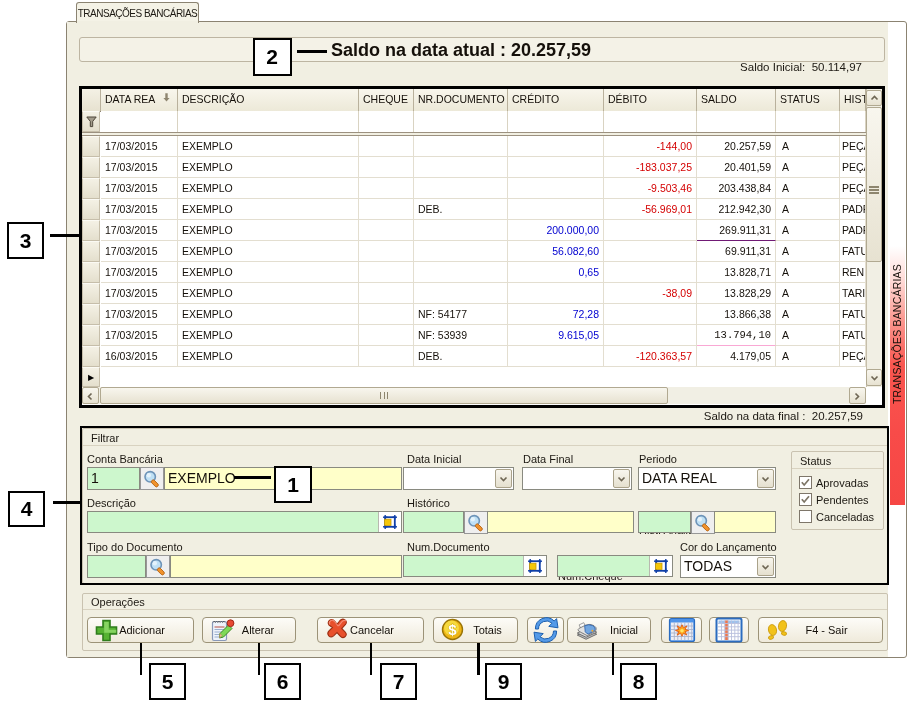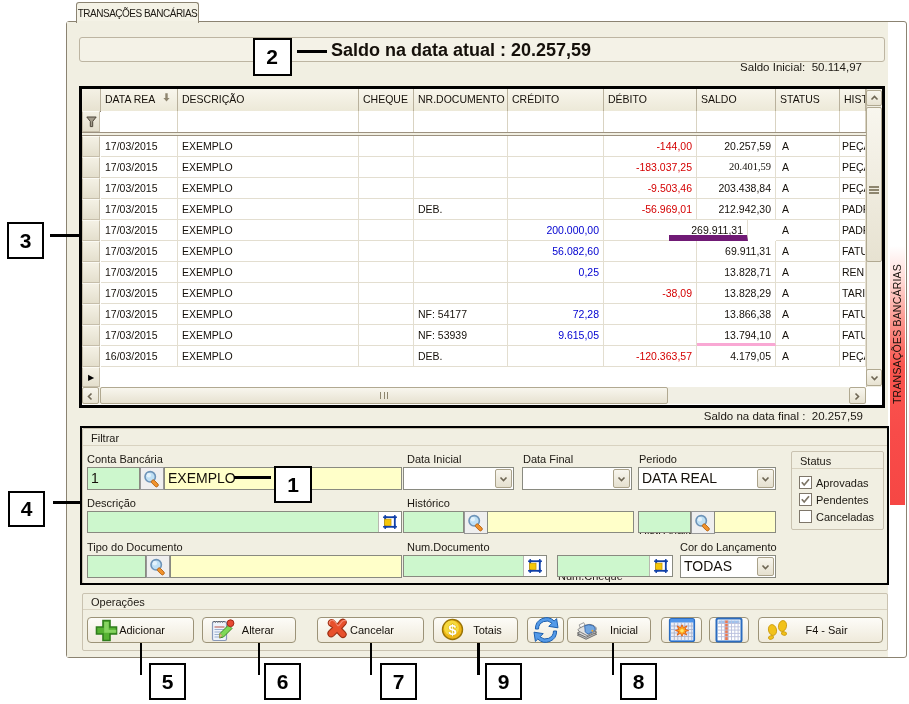--- a/index.html
+++ b/index.html
@@ -85,21 +85,21 @@
 <div class="gcell dcell num" style="left:615px;top:47.5px;width:79px;height:21px;border-bottom:1px solid #e3ded0;">20.257,59</div>
 <div class="gcell dcell" style="left:694px;top:47.5px;width:64px;height:21px;border-bottom:1px solid #e3ded0;;padding-left:6px">A</div>
 <div class="gcell dcell" style="left:758px;top:47.5px;width:26px;height:21px;border-bottom:1px solid #e3ded0;;padding-left:2px">PEÇAS</div>
 <div class="gcell ind" style="left:0px;top:68.5px;width:18px;height:21px"></div>
 <div class="gcell dcell" style="left:19px;top:68.5px;width:77px;height:21px;border-bottom:1px solid #e3ded0;">17/03/2015</div>
 <div class="gcell dcell" style="left:96px;top:68.5px;width:181px;height:21px;border-bottom:1px solid #e3ded0;">EXEMPLO</div>
 <div class="gcell dcell" style="left:277px;top:68.5px;width:55px;height:21px;border-bottom:1px solid #e3ded0;"></div>
 <div class="gcell dcell" style="left:332px;top:68.5px;width:94px;height:21px;border-bottom:1px solid #e3ded0;"></div>
 <div class="gcell dcell num" style="left:426px;top:68.5px;width:96px;height:21px;border-bottom:1px solid #e3ded0;color:#0000d0"></div>
 <div class="gcell dcell num" style="left:522px;top:68.5px;width:93px;height:21px;border-bottom:1px solid #e3ded0;color:#d40000">-183.037,25</div>
-<div class="gcell dcell num" style="left:615px;top:68.5px;width:79px;height:21px;border-bottom:1px solid #e3ded0;font-family:Liberation Serif, serif;">20.401,59</div>
+<div class="gcell dcell num" style="left:615px;top:68.5px;width:79px;height:21px;border-bottom:1px solid #e3ded0;">20.401,59</div>
 <div class="gcell dcell" style="left:694px;top:68.5px;width:64px;height:21px;border-bottom:1px solid #e3ded0;;padding-left:6px">A</div>
 <div class="gcell dcell" style="left:758px;top:68.5px;width:26px;height:21px;border-bottom:1px solid #e3ded0;;padding-left:2px">PEÇAS</div>
 <div class="gcell ind" style="left:0px;top:89.5px;width:18px;height:21px"></div>
 <div class="gcell dcell" style="left:19px;top:89.5px;width:77px;height:21px;border-bottom:1px solid #e3ded0;">17/03/2015</div>
 <div class="gcell dcell" style="left:96px;top:89.5px;width:181px;height:21px;border-bottom:1px solid #e3ded0;">EXEMPLO</div>
 <div class="gcell dcell" style="left:277px;top:89.5px;width:55px;height:21px;border-bottom:1px solid #e3ded0;"></div>
 <div class="gcell dcell" style="left:332px;top:89.5px;width:94px;height:21px;border-bottom:1px solid #e3ded0;"></div>
 <div class="gcell dcell num" style="left:426px;top:89.5px;width:96px;height:21px;border-bottom:1px solid #e3ded0;color:#0000d0"></div>
 <div class="gcell dcell num" style="left:522px;top:89.5px;width:93px;height:21px;border-bottom:1px solid #e3ded0;color:#d40000">-9.503,46</div>
 <div class="gcell dcell num" style="left:615px;top:89.5px;width:79px;height:21px;border-bottom:1px solid #e3ded0;">203.438,84</div>
@@ -115,39 +115,39 @@
 <div class="gcell dcell num" style="left:615px;top:110.5px;width:79px;height:21px;border-bottom:1px solid #e3ded0;">212.942,30</div>
 <div class="gcell dcell" style="left:694px;top:110.5px;width:64px;height:21px;border-bottom:1px solid #e3ded0;;padding-left:6px">A</div>
 <div class="gcell dcell" style="left:758px;top:110.5px;width:26px;height:21px;border-bottom:1px solid #e3ded0;;padding-left:2px">PADRÃ</div>
 <div class="gcell ind" style="left:0px;top:131.5px;width:18px;height:21px"></div>
 <div class="gcell dcell" style="left:19px;top:131.5px;width:77px;height:21px;border-bottom:1px solid #e3ded0;">17/03/2015</div>
 <div class="gcell dcell" style="left:96px;top:131.5px;width:181px;height:21px;border-bottom:1px solid #e3ded0;">EXEMPLO</div>
 <div class="gcell dcell" style="left:277px;top:131.5px;width:55px;height:21px;border-bottom:1px solid #e3ded0;"></div>
 <div class="gcell dcell" style="left:332px;top:131.5px;width:94px;height:21px;border-bottom:1px solid #e3ded0;"></div>
 <div class="gcell dcell num" style="left:426px;top:131.5px;width:96px;height:21px;border-bottom:1px solid #e3ded0;color:#0000d0">200.000,00</div>
 <div class="gcell dcell num" style="left:522px;top:131.5px;width:93px;height:21px;border-bottom:1px solid #e3ded0;color:#d40000"></div>
-<div class="gcell dcell num" style="left:587px;top:131.5px;width:79px;height:21px;border-bottom:6px solid #701a75;">269.911,31</div>
+<div class="gcell dcell num" style="left:615px;top:131.5px;width:79px;height:21px;border-bottom:1px solid #701a75;">269.911,31</div>
 <div class="gcell dcell" style="left:694px;top:131.5px;width:64px;height:21px;border-bottom:1px solid #e3ded0;;padding-left:6px">A</div>
 <div class="gcell dcell" style="left:758px;top:131.5px;width:26px;height:21px;border-bottom:1px solid #e3ded0;;padding-left:2px">PADRÃ</div>
 <div class="gcell ind" style="left:0px;top:152.5px;width:18px;height:21px"></div>
 <div class="gcell dcell" style="left:19px;top:152.5px;width:77px;height:21px;border-bottom:1px solid #e3ded0;">17/03/2015</div>
 <div class="gcell dcell" style="left:96px;top:152.5px;width:181px;height:21px;border-bottom:1px solid #e3ded0;">EXEMPLO</div>
 <div class="gcell dcell" style="left:277px;top:152.5px;width:55px;height:21px;border-bottom:1px solid #e3ded0;"></div>
 <div class="gcell dcell" style="left:332px;top:152.5px;width:94px;height:21px;border-bottom:1px solid #e3ded0;"></div>
 <div class="gcell dcell num" style="left:426px;top:152.5px;width:96px;height:21px;border-bottom:1px solid #e3ded0;color:#0000d0">56.082,60</div>
 <div class="gcell dcell num" style="left:522px;top:152.5px;width:93px;height:21px;border-bottom:1px solid #e3ded0;color:#d40000"></div>
 <div class="gcell dcell num" style="left:615px;top:152.5px;width:79px;height:21px;border-bottom:1px solid #e3ded0;">69.911,31</div>
 <div class="gcell dcell" style="left:694px;top:152.5px;width:64px;height:21px;border-bottom:1px solid #e3ded0;;padding-left:6px">A</div>
 <div class="gcell dcell" style="left:758px;top:152.5px;width:26px;height:21px;border-bottom:1px solid #e3ded0;;padding-left:2px">FATUR</div>
 <div class="gcell ind" style="left:0px;top:173.5px;width:18px;height:21px"></div>
 <div class="gcell dcell" style="left:19px;top:173.5px;width:77px;height:21px;border-bottom:1px solid #e3ded0;">17/03/2015</div>
 <div class="gcell dcell" style="left:96px;top:173.5px;width:181px;height:21px;border-bottom:1px solid #e3ded0;">EXEMPLO</div>
 <div class="gcell dcell" style="left:277px;top:173.5px;width:55px;height:21px;border-bottom:1px solid #e3ded0;"></div>
 <div class="gcell dcell" style="left:332px;top:173.5px;width:94px;height:21px;border-bottom:1px solid #e3ded0;"></div>
-<div class="gcell dcell num" style="left:426px;top:173.5px;width:96px;height:21px;border-bottom:1px solid #e3ded0;color:#0000d0">0,25</div>
+<div class="gcell dcell num" style="left:426px;top:173.5px;width:96px;height:21px;border-bottom:1px solid #e3ded0;color:#0000d0">0,65</div>
 <div class="gcell dcell num" style="left:522px;top:173.5px;width:93px;height:21px;border-bottom:1px solid #e3ded0;color:#d40000"></div>
 <div class="gcell dcell num" style="left:615px;top:173.5px;width:79px;height:21px;border-bottom:1px solid #e3ded0;">13.828,71</div>
 <div class="gcell dcell" style="left:694px;top:173.5px;width:64px;height:21px;border-bottom:1px solid #e3ded0;;padding-left:6px">A</div>
 <div class="gcell dcell" style="left:758px;top:173.5px;width:26px;height:21px;border-bottom:1px solid #e3ded0;;padding-left:2px">RENDI</div>
 <div class="gcell ind" style="left:0px;top:194.5px;width:18px;height:21px"></div>
 <div class="gcell dcell" style="left:19px;top:194.5px;width:77px;height:21px;border-bottom:1px solid #e3ded0;">17/03/2015</div>
 <div class="gcell dcell" style="left:96px;top:194.5px;width:181px;height:21px;border-bottom:1px solid #e3ded0;">EXEMPLO</div>
 <div class="gcell dcell" style="left:277px;top:194.5px;width:55px;height:21px;border-bottom:1px solid #e3ded0;"></div>
 <div class="gcell dcell" style="left:332px;top:194.5px;width:94px;height:21px;border-bottom:1px solid #e3ded0;"></div>
 <div class="gcell dcell num" style="left:426px;top:194.5px;width:96px;height:21px;border-bottom:1px solid #e3ded0;color:#0000d0"></div>
@@ -165,21 +165,21 @@
 <div class="gcell dcell num" style="left:615px;top:215.5px;width:79px;height:21px;border-bottom:1px solid #e3ded0;">13.866,38</div>
 <div class="gcell dcell" style="left:694px;top:215.5px;width:64px;height:21px;border-bottom:1px solid #e3ded0;;padding-left:6px">A</div>
 <div class="gcell dcell" style="left:758px;top:215.5px;width:26px;height:21px;border-bottom:1px solid #e3ded0;;padding-left:2px">FATUR</div>
 <div class="gcell ind" style="left:0px;top:236.5px;width:18px;height:21px"></div>
 <div class="gcell dcell" style="left:19px;top:236.5px;width:77px;height:21px;border-bottom:1px solid #e3ded0;">17/03/2015</div>
 <div class="gcell dcell" style="left:96px;top:236.5px;width:181px;height:21px;border-bottom:1px solid #e3ded0;">EXEMPLO</div>
 <div class="gcell dcell" style="left:277px;top:236.5px;width:55px;height:21px;border-bottom:1px solid #e3ded0;"></div>
 <div class="gcell dcell" style="left:332px;top:236.5px;width:94px;height:21px;border-bottom:1px solid #e3ded0;">NF: 53939</div>
 <div class="gcell dcell num" style="left:426px;top:236.5px;width:96px;height:21px;border-bottom:1px solid #e3ded0;color:#0000d0">9.615,05</div>
 <div class="gcell dcell num" style="left:522px;top:236.5px;width:93px;height:21px;border-bottom:1px solid #e3ded0;color:#d40000"></div>
-<div class="gcell dcell num" style="left:615px;top:236.5px;width:79px;height:21px;border-bottom:3px solid #f9a8d4;">13.794,10</div>
+<div class="gcell dcell num" style="left:615px;top:236.5px;width:79px;height:21px;border-bottom:1px solid #f9a8d4;font-family:Liberation Mono, monospace;">13.794,10</div>
 <div class="gcell dcell" style="left:694px;top:236.5px;width:64px;height:21px;border-bottom:1px solid #e3ded0;;padding-left:6px">A</div>
 <div class="gcell dcell" style="left:758px;top:236.5px;width:26px;height:21px;border-bottom:1px solid #e3ded0;;padding-left:2px">FATUR</div>
 <div class="gcell ind" style="left:0px;top:257.5px;width:18px;height:21px"></div>
 <div class="gcell dcell" style="left:19px;top:257.5px;width:77px;height:21px;border-bottom:1px solid #e3ded0;">16/03/2015</div>
 <div class="gcell dcell" style="left:96px;top:257.5px;width:181px;height:21px;border-bottom:1px solid #e3ded0;">EXEMPLO</div>
 <div class="gcell dcell" style="left:277px;top:257.5px;width:55px;height:21px;border-bottom:1px solid #e3ded0;"></div>
 <div class="gcell dcell" style="left:332px;top:257.5px;width:94px;height:21px;border-bottom:1px solid #e3ded0;">DEB.</div>
 <div class="gcell dcell num" style="left:426px;top:257.5px;width:96px;height:21px;border-bottom:1px solid #e3ded0;color:#0000d0"></div>
 <div class="gcell dcell num" style="left:522px;top:257.5px;width:93px;height:21px;border-bottom:1px solid #e3ded0;color:#d40000">-120.363,57</div>
 <div class="gcell dcell num" style="left:615px;top:257.5px;width:79px;height:21px;border-bottom:1px solid #e3ded0;">4.179,05</div>

